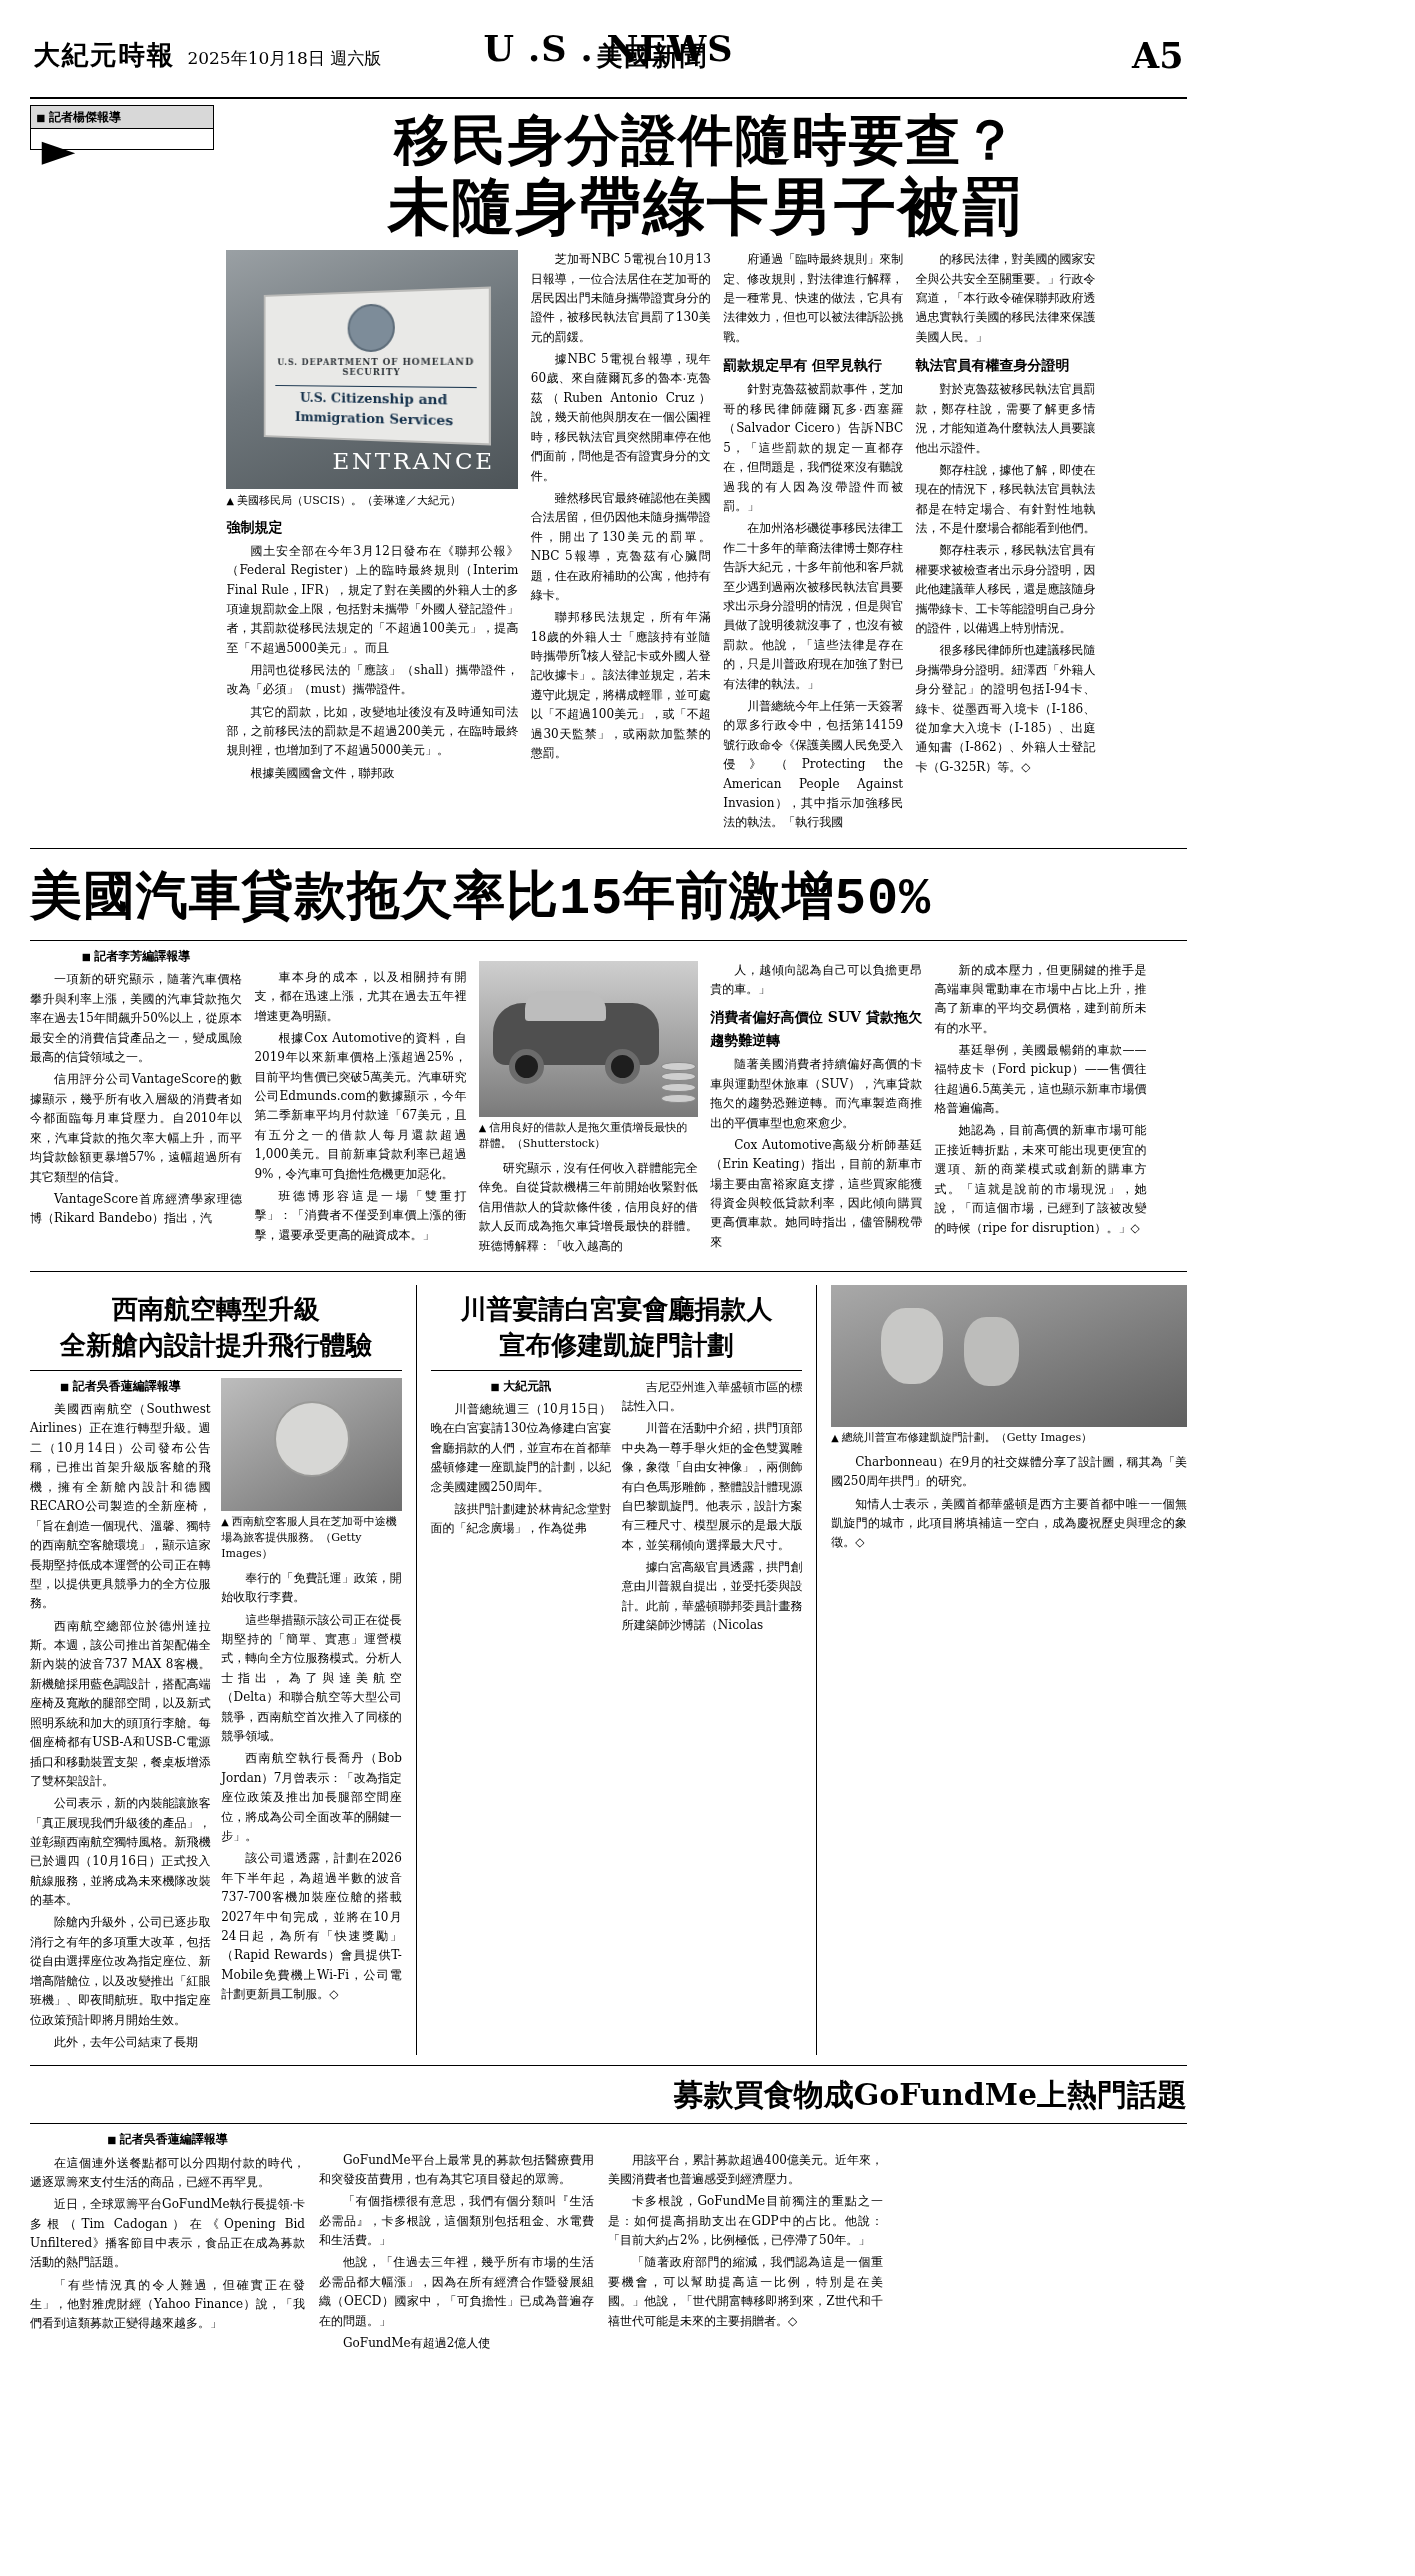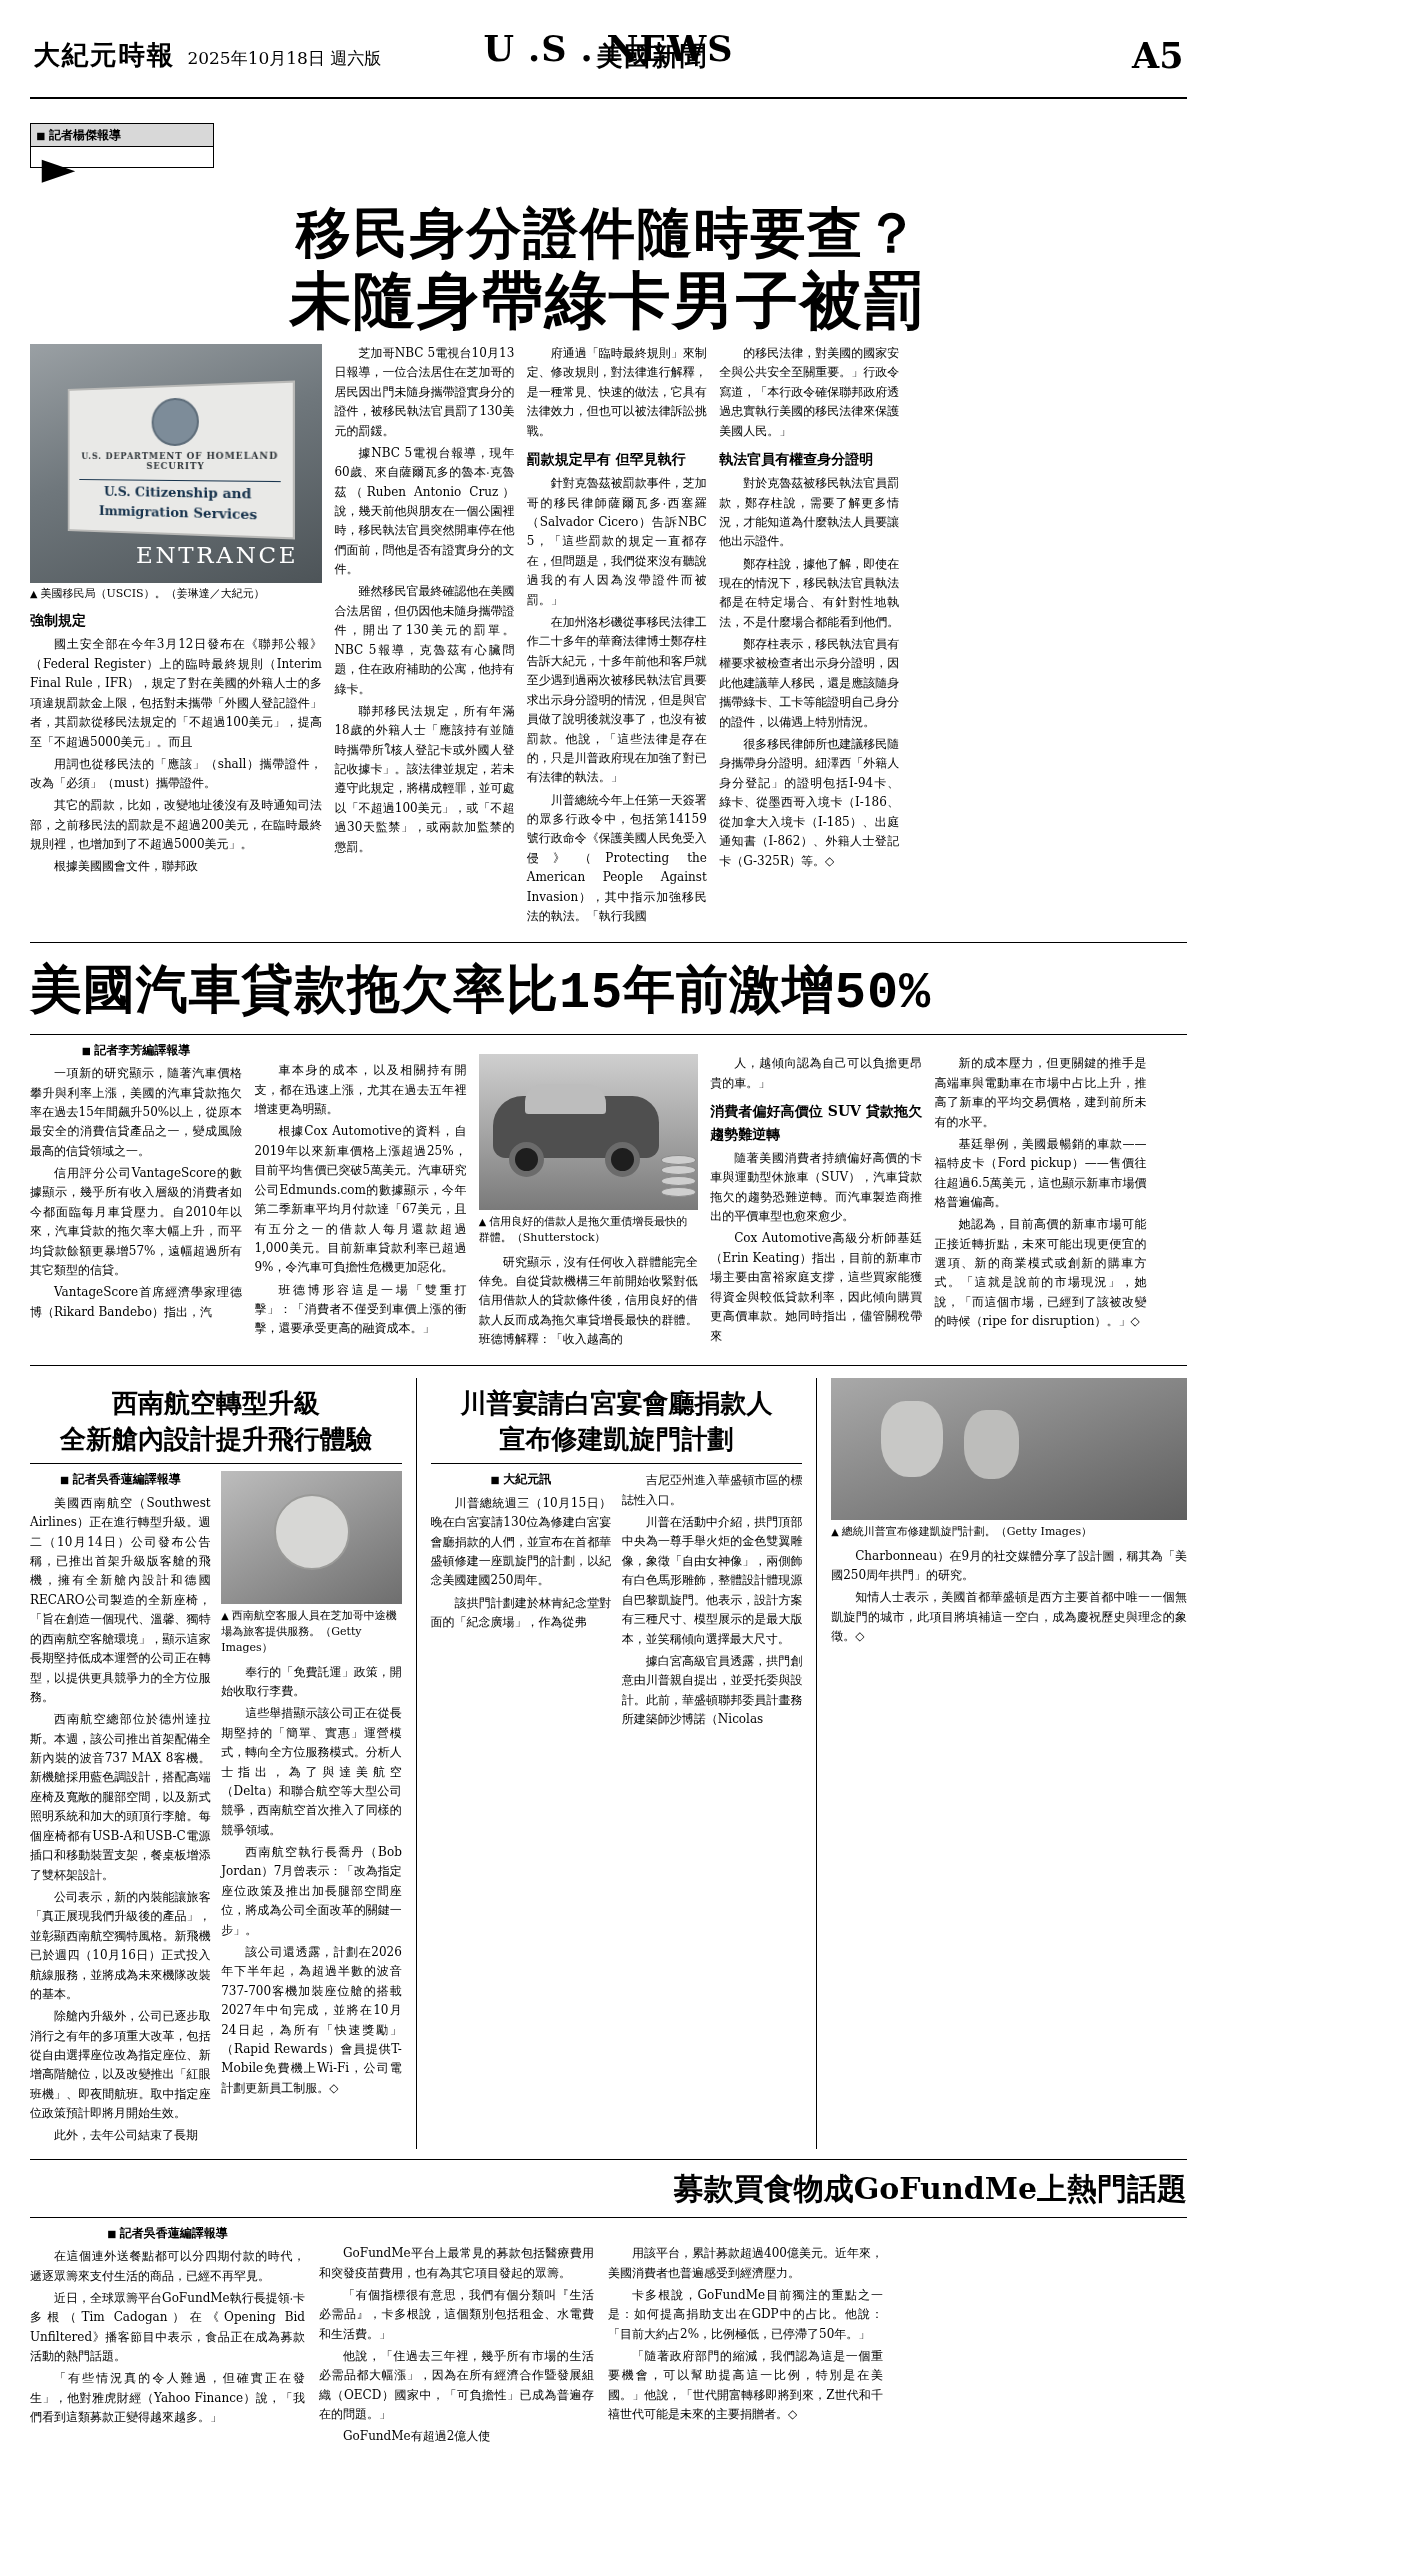--- a/index.html
+++ b/index.html
@@ -28,21 +28,21 @@
   .thin-rule { border-top:0.9px solid #000; }
   .byline { font-size:12px; font-weight:bold; margin-bottom:5.3px;text-align:center; }
   .byline:before { content:"■"; font-size:9.7px; margin-right:3.5px; }
   .cjk-col { font-family:"DejaVu Serif", serif; font-size:12px; line-height:1.62; text-align:justify; }
   .cjk-col p { margin:0 0 2.7px 0; text-indent:2em; }
   .caption { font-family:"DejaVu Serif", serif; font-size:11px; line-height:1.45; margin-top:3.5px; }
   .caption:before { content:"▲ "; font-size:9.7px; }
   .subhead { font-family:"DejaVu Serif", serif; font-weight:bold; font-size:14px; margin:7px 0 3.5px 0; }
 
   
-  .sec1 { display:flex; gap:12.4px; margin-top:24px;flex-direction:column; }
+  .sec1 { display:flex; gap:12.4px; margin-top:6px; }
   .s1-left { width:184px; }
   .lead-box-title { background:#d8d8d8; border:0.9px solid #000; font-size:12px; font-weight:bold; padding:2.7px 5.3px; }
   .lead-box-title:before { content:"■"; font-size:9.7px; margin-right:3.5px; }
   .lead-box { border:0.9px solid #000; border-top:none; padding:8.8px 8.8px 10.6px 8.8px; font-family:"DejaVu Serif", serif;
               font-size:13.3px; line-height:1.72; text-align:justify; position:relative; }
   .lead-arrow { float:left; width:37px; height:26.5px; margin:1.8px 7px 1.8px 0; }
   .s1-right { flex:1; }
   .headline1 { font-family:"DejaVu Serif", serif; font-weight:bold; font-size:55px; letter-spacing:1.8px;
                text-align:center; line-height:1.12; margin:3.5px 0 1.8px 0; }
   .headline2 { font-family:"DejaVu Serif", serif; font-weight:bold; font-size:62px; letter-spacing:1.8px;

